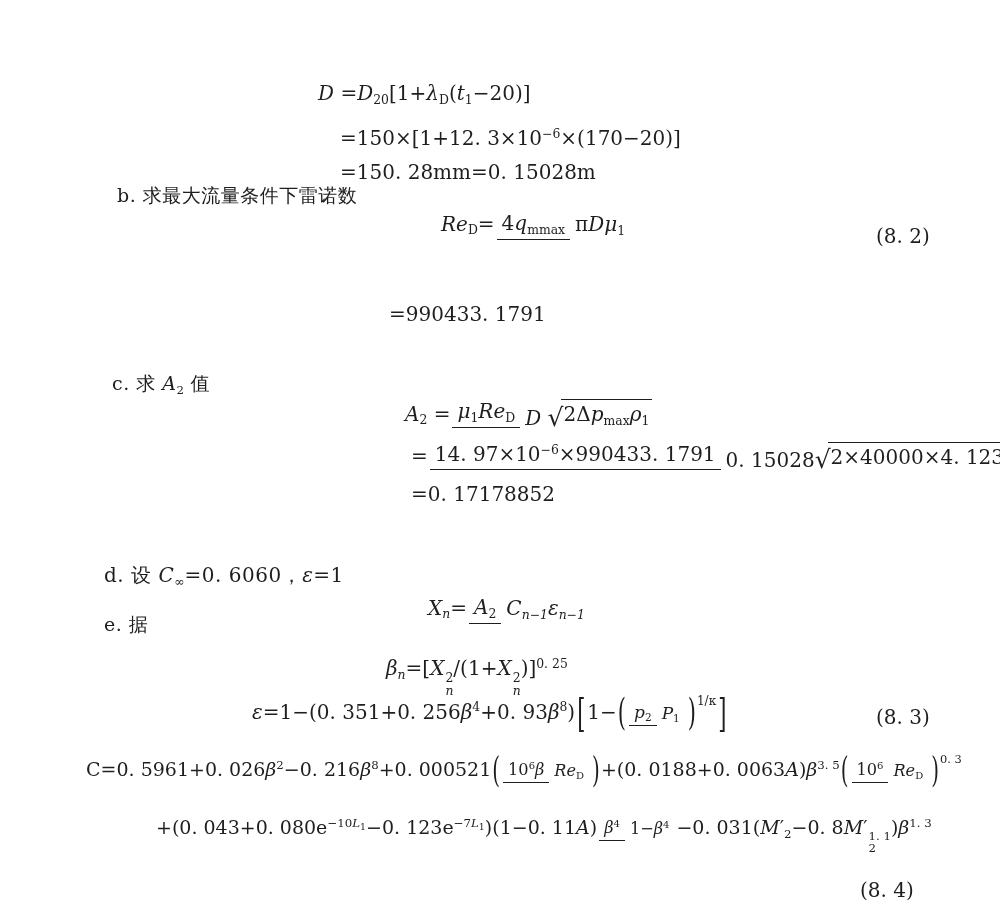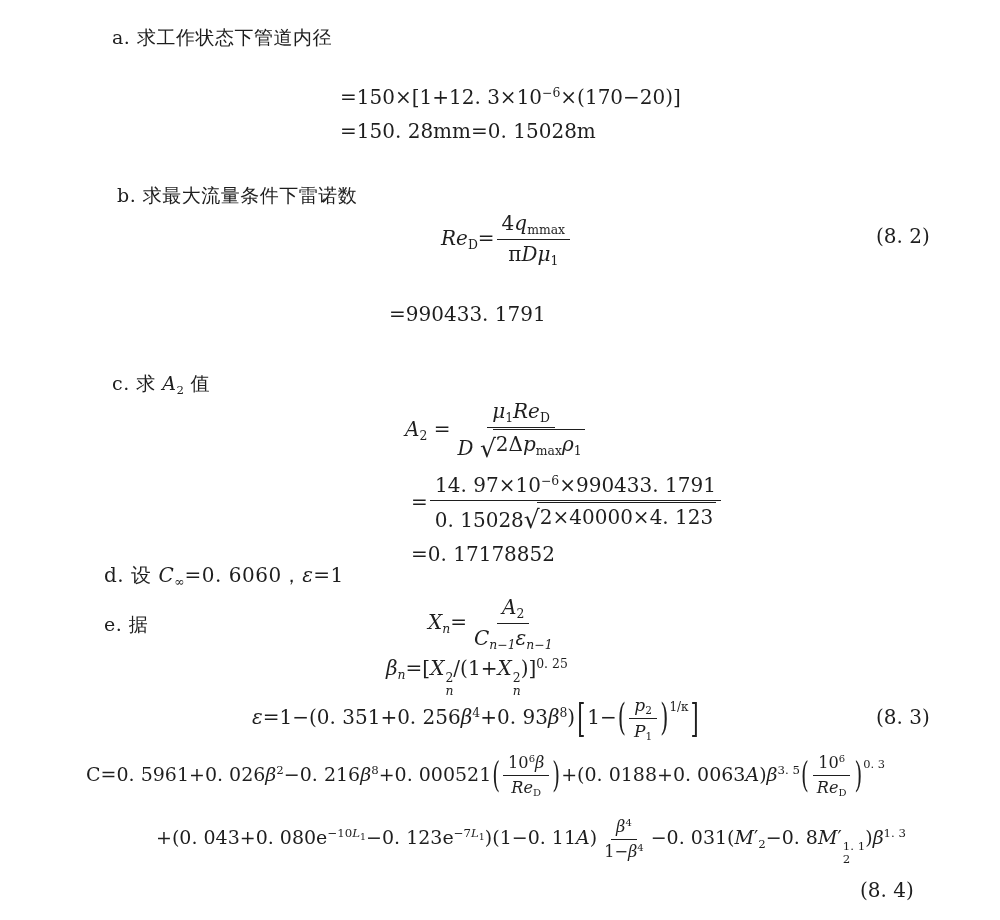--- a/index.html
+++ b/index.html
@@ -7,42 +7,42 @@
         font-family:"DejaVu Serif","Liberation Serif",serif;overflow:hidden;}
   .hd{position:absolute;font-size:19px;white-space:nowrap;letter-spacing:0.5px;}
   .blk{position:absolute;font-size:20px;white-space:nowrap;}
   .f19{font-size:19px;}
   .ln{display:block;}
   .it{font-style:italic;}
   .sub{font-size:0.62em;vertical-align:-0.3em;letter-spacing:0;}
   .sup{font-size:0.62em;vertical-align:0.6em;letter-spacing:0;}
   .sub2{font-size:0.8em;vertical-align:-0.35em;}
   .supHi{font-size:0.6em;vertical-align:1.15em;}
-  .fr{display:inline-flex;flex-direction:column;align-items:center;vertical-align:middle;
+  .fr{display:inline-flex;flex-direction:row;align-items:flex-start;vertical-align:middle;
       margin:0 2px;text-align:center;line-height:1.35;}
   .fr .nu{display:block;padding:0 5px 1px;border-bottom:1.5px solid currentColor;}
   .fr .de{display:block;padding:1px 5px 0;}
   .fr.sm{font-size:0.85em;}
   .sqrt{display:inline-flex;align-items:stretch;vertical-align:baseline;}
   .sqrt .sign{font-size:1.25em;line-height:1;align-self:flex-end;margin-right:-3px;transform:translateY(1px);}
   .sqrt .bod{border-top:1.6px solid currentColor;padding:1px 3px 0;}
   .ss{display:inline-flex;flex-direction:column;align-items:flex-start;font-size:0.62em;
       line-height:1.05;vertical-align:-0.5em;margin-left:1px;}
   .bb{display:inline-block;transform:scaleY(1.9);font-size:1.05em;padding:0 2px;vertical-align:-0.05em;}
   .bp{display:inline-block;transform:scaleY(1.75);font-size:1.05em;padding:0 1px;vertical-align:-0.05em;}
   .eqnum{position:absolute;font-size:20px;white-space:nowrap;}
 </style>
 </head>
 <body>
 
 <div class="page">
 
-  <div class="hd" style="left:112px;top:25px">a. 求工作状态下管道内径</div>
 
   <div class="blk" style="left:318px;top:76px">
+    <span class="ln" style="line-height:34px"><span class="it">D</span><span> =</span><span class="it">D</span><span class="sub">20</span><span>[1+</span><span class="it">λ</span><span class="sub">D</span><span>(</span><span class="it">t</span><span class="sub">1</span><span>−20)]</span></span>
     <span class="ln" style="line-height:34px;padding-left:22px"><span>=</span><span>150×[1+12. 3×10</span><span class="sup">−6</span><span>×(170−20)]</span></span>
     <span class="ln" style="line-height:34px;padding-left:22px"><span>=</span><span>150. 28mm=0. 15028m</span></span>
   </div>
 
   <div class="hd" style="left:117px;top:183px">b. 求最大流量条件下雷诺数</div>
 
   <div class="blk" style="left:441px;top:210px">
     <span class="it">Re</span><span class="sub">D</span><span>=</span><span class="fr">
         <span class="nu"><span>4</span><span class="it">q</span><span class="sub">mmax</span></span>
         <span class="de"><span>π</span><span class="it">D</span><span class="it">μ</span><span class="sub">1</span></span>

